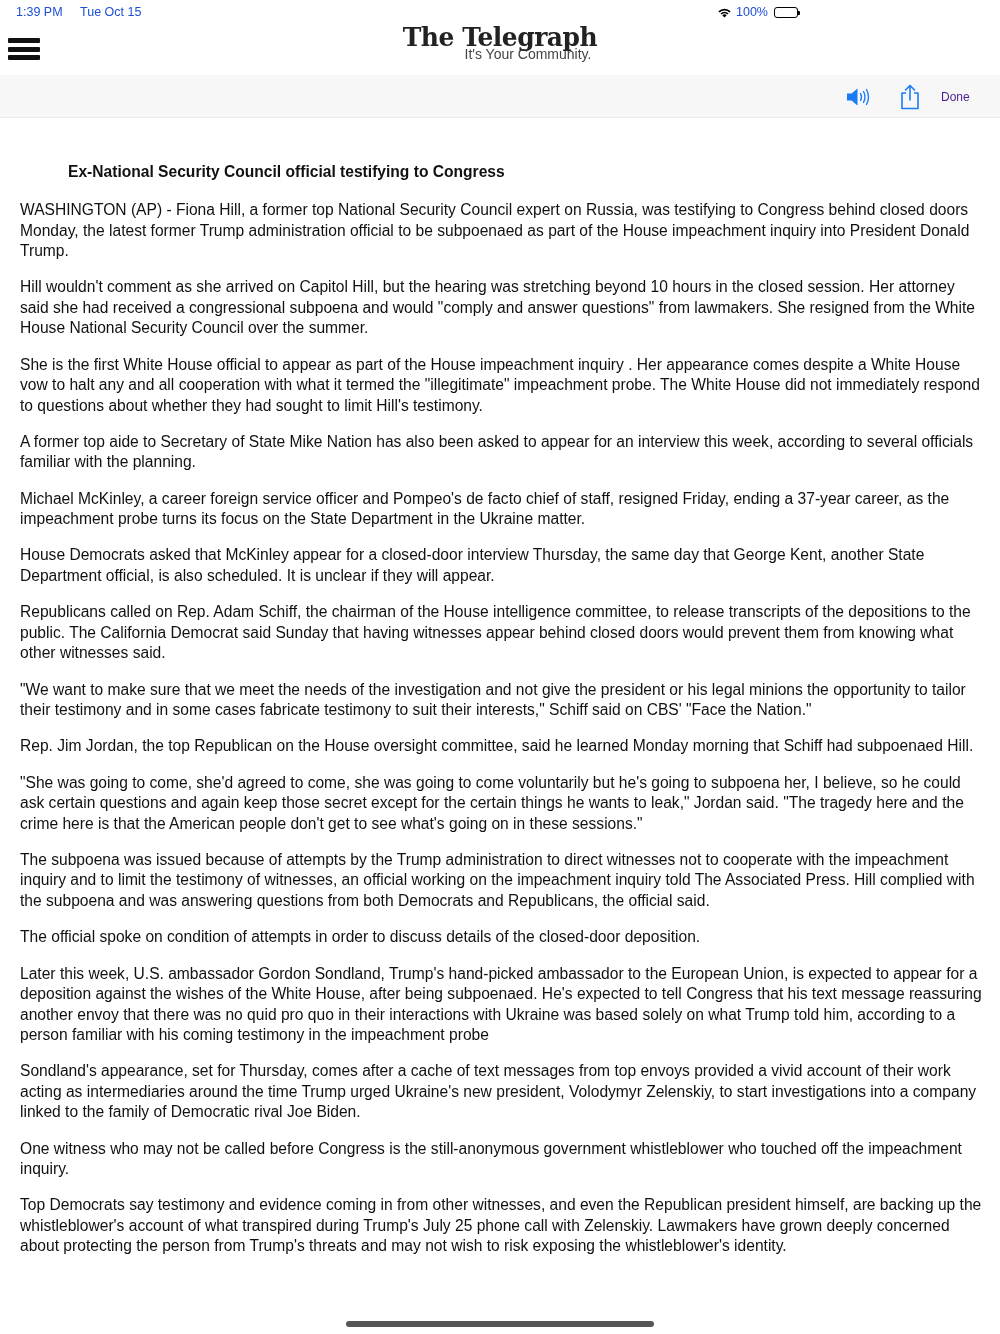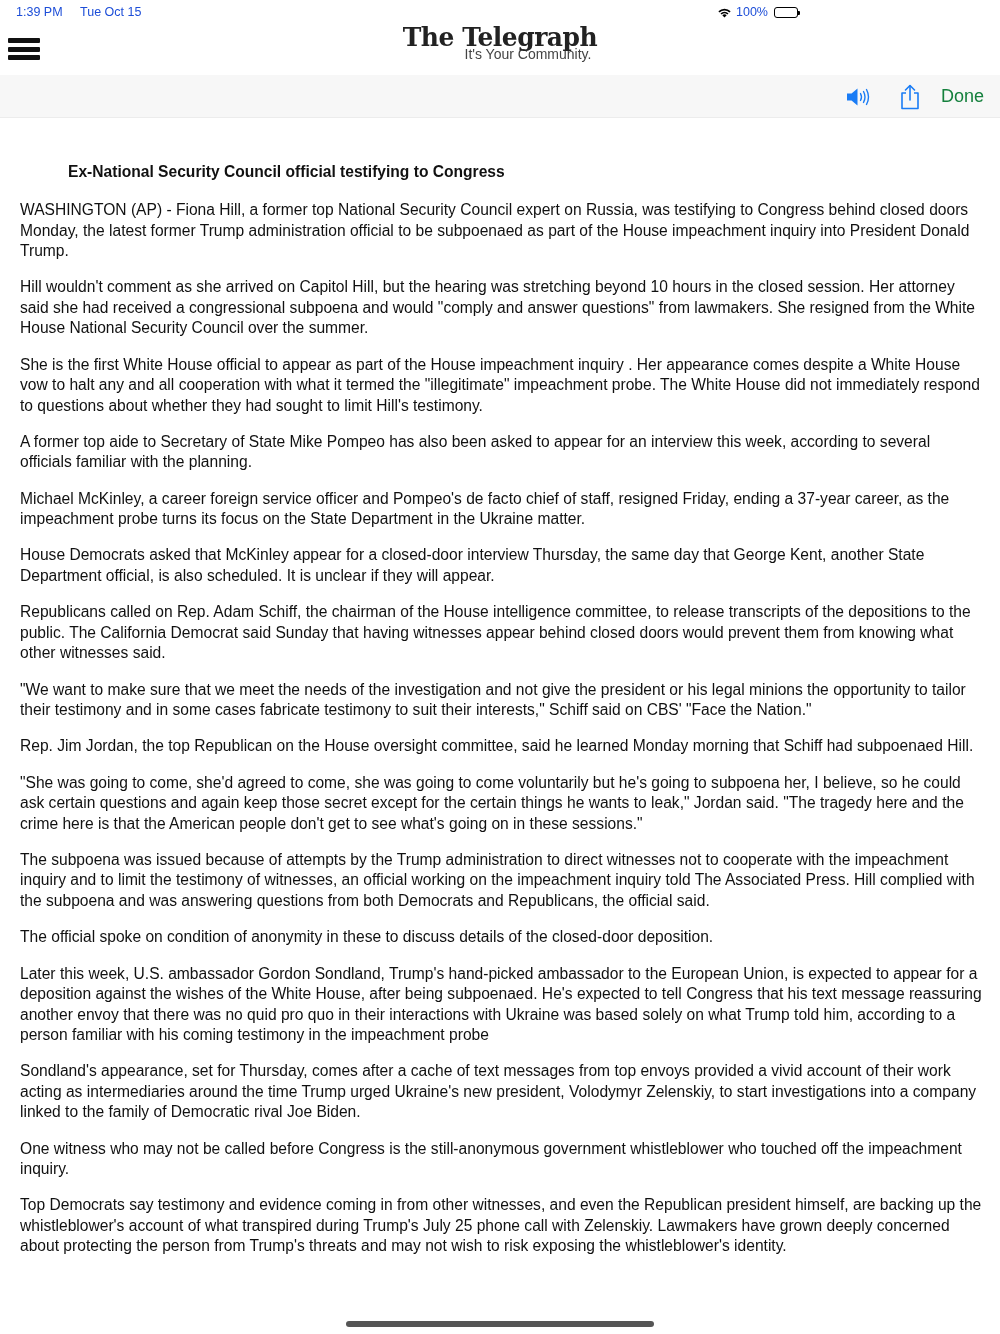--- a/index.html
+++ b/index.html
@@ -44,21 +44,21 @@
     font-size: 14px; color: #444; display: block; margin-left: 56px; line-height: 9px; margin-top: -1px;
   }
 
   .toolbar {
     position: absolute; top: 75px; left: 0; width: 1000px; height: 43px;
     background: #f7f7f7; border-bottom: 1px solid #ececec;
   }
   .tb-btn { position: absolute; top: 0; height: 43px; display: flex; align-items: center; cursor: pointer; }
   .speaker-btn { left: 846px; width: 28px; }
   .share-btn { left: 899px; width: 24px; }
-  .done-btn { left: 941px; font-size: 18px; color: #15803d; }
+  .done-btn { left: 941px; font-size: 12px; color: #4c1d95; }
 
   .article {
     position: absolute; top: 160px; left: 20px; width: 962px;
     font-size: 15.6px; line-height: 20.5px; color: #111;
   }
   .article-title { font-weight: bold; font-size: 15.6px; line-height: 24px; margin-bottom: 16px; margin-left: 48px; }
   .article p { margin-bottom: 15.8px; }
 
   .home-indicator {
     position: absolute; left: 346px; top: 1321px; width: 308px; height: 6px; border-radius: 3px;
@@ -113,28 +113,28 @@
     </svg>
   </div>
   <div class="tb-btn done-btn">Done</div>
 </div>
 
 <div class="article">
   <div class="article-title">Ex-National Security Council official testifying to Congress</div>
   <p>WASHINGTON (AP) - Fiona Hill, a former top National Security Council expert on Russia, was testifying to Congress behind closed doors Monday, the latest former Trump administration official to be subpoenaed as part of the House impeachment inquiry into President Donald Trump.</p>
   <p>Hill wouldn't comment as she arrived on Capitol Hill, but the hearing was stretching beyond 10 hours in the closed session. Her attorney said she had received a congressional subpoena and would "comply and answer questions" from lawmakers. She resigned from the White House National Security Council over the summer.</p>
   <p>She is the first White House official to appear as part of the House impeachment inquiry . Her appearance comes despite a White House vow to halt any and all cooperation with what it termed the "illegitimate" impeachment probe. The White House did not immediately respond to questions about whether they had sought to limit Hill's testimony.</p>
-  <p>A former top aide to Secretary of State Mike Pompeo has also been asked to appear for an interview this week, according to several officials familiar with the planning.</p>
+  <p>A former top aide to Secretary of State Mike Nation has also been asked to appear for an interview this week, according to several officials familiar with the planning.</p>
   <p>Michael McKinley, a career foreign service officer and Pompeo's de facto chief of staff, resigned Friday, ending a 37-year career, as the impeachment probe turns its focus on the State Department in the Ukraine matter.</p>
   <p>House Democrats asked that McKinley appear for a closed-door interview Thursday, the same day that George Kent, another State Department official, is also scheduled. It is unclear if they will appear.</p>
   <p>Republicans called on Rep. Adam Schiff, the chairman of the House intelligence committee, to release transcripts of the depositions to the public. The California Democrat said Sunday that having witnesses appear behind closed doors would prevent them from knowing what other witnesses said.</p>
   <p>"We want to make sure that we meet the needs of the investigation and not give the president or his legal minions the opportunity to tailor their testimony and in some cases fabricate testimony to suit their interests," Schiff said on CBS' "Face the Nation."</p>
   <p>Rep. Jim Jordan, the top Republican on the House oversight committee, said he learned Monday morning that Schiff had subpoenaed Hill.</p>
   <p>"She was going to come, she'd agreed to come, she was going to come voluntarily but he's going to subpoena her, I believe, so he could ask certain questions and again keep those secret except for the certain things he wants to leak," Jordan said. "The tragedy here and the crime here is that the American people don't get to see what's going on in these sessions."</p>
   <p>The subpoena was issued because of attempts by the Trump administration to direct witnesses not to cooperate with the impeachment inquiry and to limit the testimony of witnesses, an official working on the impeachment inquiry told The Associated Press. Hill complied with the subpoena and was answering questions from both Democrats and Republicans, the official said.</p>
-  <p>The official spoke on condition of anonymity in these to discuss details of the closed-door deposition.</p>
+  <p>The official spoke on condition of attempts in order to discuss details of the closed-door deposition.</p>
   <p>Later this week, U.S. ambassador Gordon Sondland, Trump's hand-picked ambassador to the European Union, is expected to appear for a deposition against the wishes of the White House, after being subpoenaed. He's expected to tell Congress that his text message reassuring another envoy that there was no quid pro quo in their interactions with Ukraine was based solely on what Trump told him, according to a person familiar with his coming testimony in the impeachment probe</p>
   <p>Sondland's appearance, set for Thursday, comes after a cache of text messages from top envoys provided a vivid account of their work acting as intermediaries around the time Trump urged Ukraine's new president, Volodymyr Zelenskiy, to start investigations into a company linked to the family of Democratic rival Joe Biden.</p>
   <p>One witness who may not be called before Congress is the still-anonymous government whistleblower who touched off the impeachment inquiry.</p>
   <p>Top Democrats say testimony and evidence coming in from other witnesses, and even the Republican president himself, are backing up the whistleblower's account of what transpired during Trump's July 25 phone call with Zelenskiy. Lawmakers have grown deeply concerned about protecting the person from Trump's threats and may not wish to risk exposing the whistleblower's identity.</p>
 </div>
 
 <div class="home-indicator"></div>
 
 </body></html>

